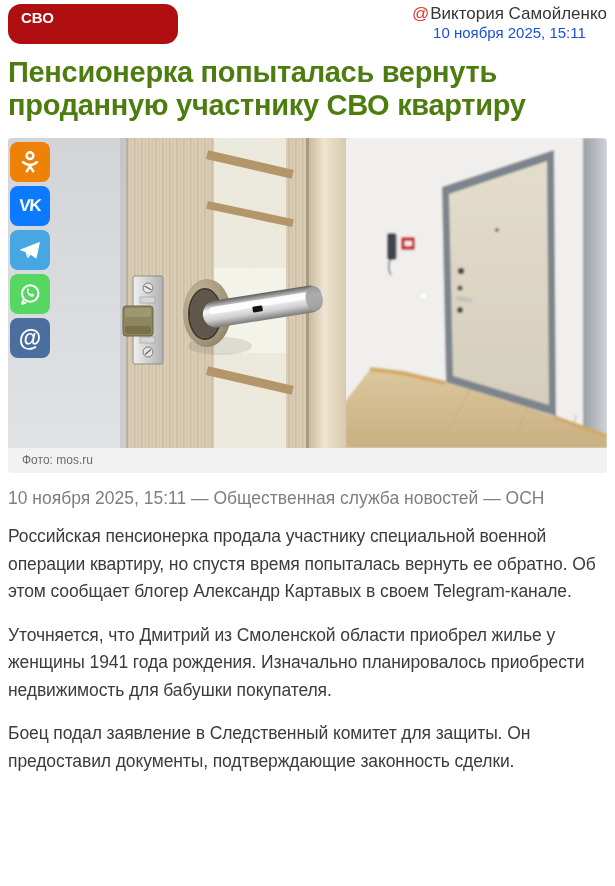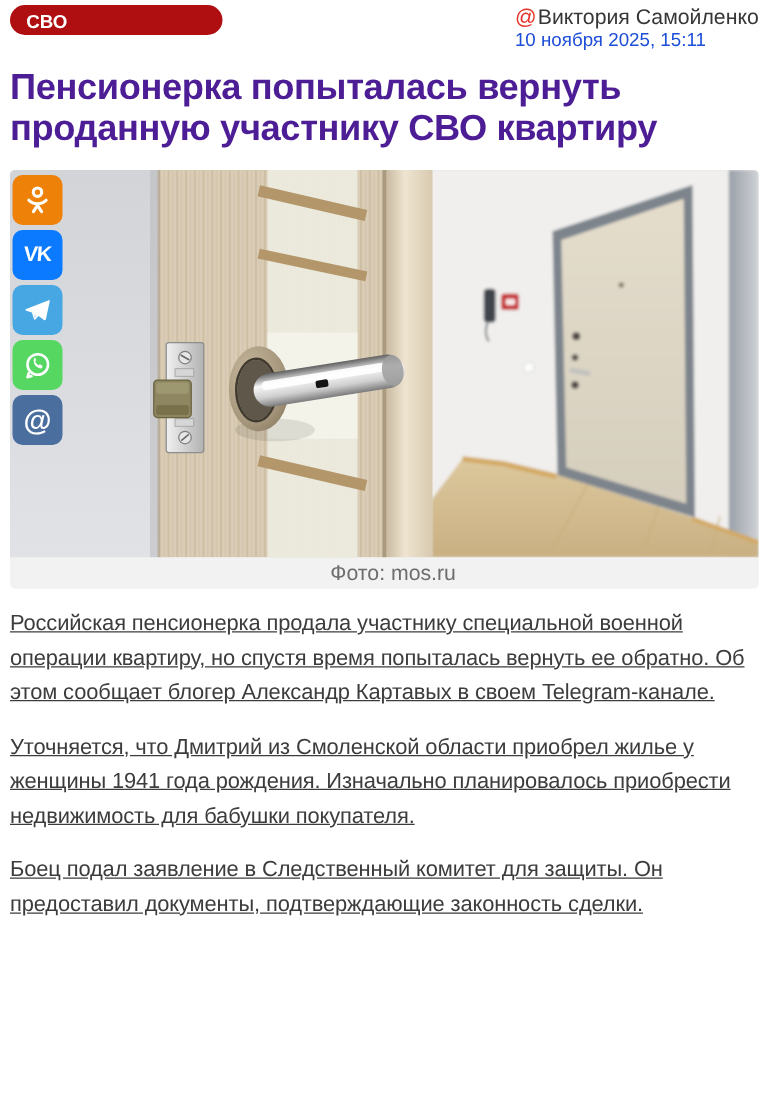--- a/index.html
+++ b/index.html
@@ -6,64 +6,64 @@
   body{
     width:615px;height:886px;overflow:hidden;background:#ffffff;
     font-family:"Liberation Sans", sans-serif;
     -webkit-font-smoothing:antialiased;
   }
   .page{padding:3px 8px 0 8px;}
 
   
   .topbar{display:flex;justify-content:space-between;align-items:flex-start;min-height:36px;}
   .badge{
-    width:170px;height:24px;margin-top:1px;border-radius:13px;box-sizing:border-box;
+    width:170px;height:40px;margin-top:1px;border-radius:13px;box-sizing:border-box;
     color:#ffffff;font-weight:bold;font-size:15px;line-height:28px;padding-left:13px;
     cursor:pointer;
   }
-  .byline{text-align:left;padding-top:1px;}
+  .byline{text-align:center;padding-top:1px;}
   .author{font-size:17px;color:#363636;line-height:20px;cursor:pointer;}
   .author .at{margin-right:1px;}
   .pubdate{font-size:15px;color:#1d4ed8;line-height:18px;}
 
   
   h1{
     margin:12px 0 16px 0;max-width:565px;
-    font-size:29px;line-height:33px;font-weight:bold;color:#4c1d95;letter-spacing:-0.3px;
+    font-size:29px;line-height:33px;font-weight:bold;color:#4d7c0f;letter-spacing:-0.3px;
   }
 
   
   figure{margin:0 0 14px 0;}
   .photo{
     position:relative;width:599px;height:310px;overflow:hidden;
     border-radius:4px 4px 0 0;background:#e8e8ea;
   }
   .photo svg.scene{position:absolute;left:0;top:0;display:block;}
   figcaption{
     width:599px;box-sizing:border-box;background:#f2f2f2;border-radius:0 0 4px 4px;
     height:25px;line-height:25px;padding-left:14px;
-    font-size:17px;color:#6d6d6d;text-align:center;
+    font-size:12px;color:#6d6d6d;
   }
 
   
   .share-col{position:absolute;left:2px;top:4px;display:flex;flex-direction:column;gap:4px;z-index:3;}
   .share{
     width:40px;height:40px;border:none;border-radius:8px;padding:0;cursor:pointer;
     display:flex;align-items:center;justify-content:center;color:#fff;
   }
   .share svg{display:block;}
   .glyph{color:#ffffff;font-weight:bold;}
   .vk-glyph{font-size:17px;letter-spacing:-1px;transform:skewX(-4deg);}
   .mail-glyph{font-size:23px;line-height:40px;}
 
   
   .article{width:592px;}
   .dateline{font-size:17.5px;line-height:22px;color:#7f7f7f;margin:0 0 14px 0;}
   .article p.body{
-    font-size:17.5px;line-height:27.5px;color:#3c3c3c;margin:0 0 16px 0;letter-spacing:-0.1px;text-decoration:underline;
+    font-size:17.5px;line-height:27.5px;color:#3c3c3c;margin:0 0 16px 0;letter-spacing:-0.1px;
   }
 </style>
 </head>
 <body>
 
 <div class="page">
 
   <header class="topbar">
     <div class="badge" style="background: rgb(176, 15, 18);">СВО</div>
     <div class="byline">
@@ -218,18 +218,19 @@
         <button class="share" style="background: rgb(74, 111, 158);">
           <span class="glyph mail-glyph">@</span>
         </button>
       </div>
     </div>
 
     <figcaption>Фото: mos.ru</figcaption>
   </figure>
 
   <section class="article">
+    <p class="dateline">10 ноября 2025, 15:11 — Общественная служба новостей — ОСН</p>
     <p class="body">Российская пенсионерка продала участнику специальной военной операции квартиру, но спустя время попыталась вернуть ее обратно. Об этом сообщает блогер Александр Картавых в своем Telegram-канале.</p>
     <p class="body">Уточняется, что Дмитрий из Смоленской области приобрел жилье у женщины 1941 года рождения. Изначально планировалось приобрести недвижимость для бабушки покупателя.</p>
     <p class="body">Боец подал заявление в Следственный комитет для защиты. Он предоставил документы, подтверждающие законность сделки.</p>
   </section>
 
 </div>
 
 </body></html>

